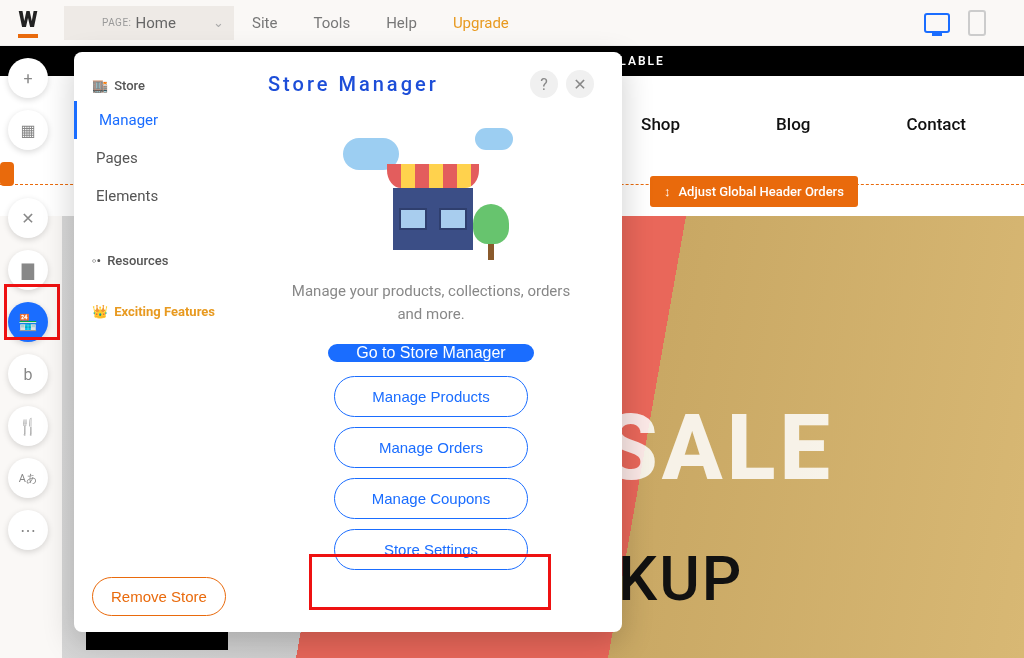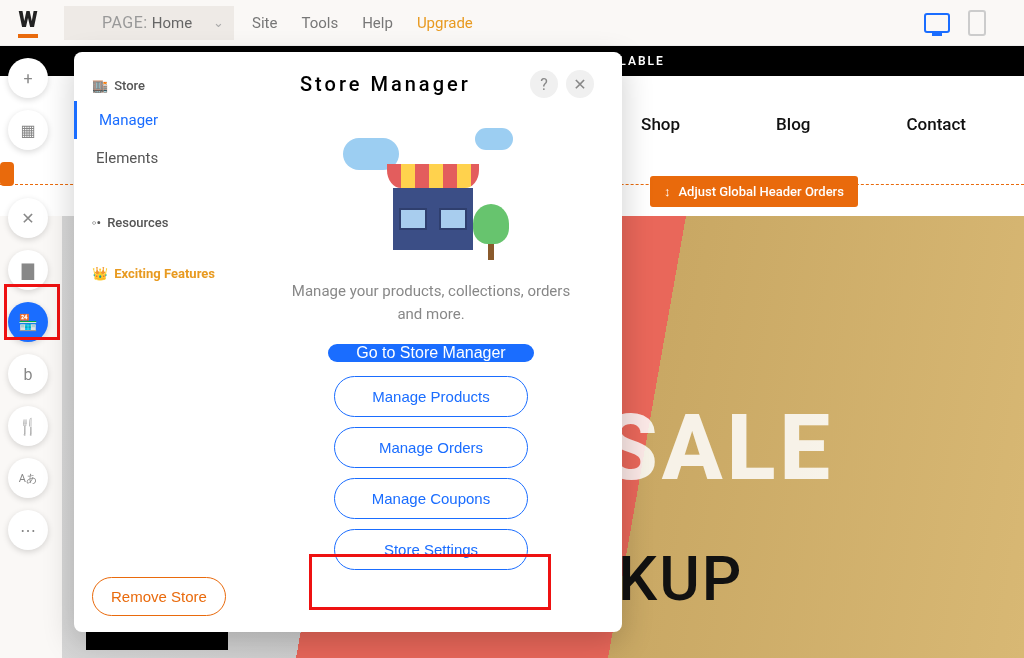--- a/index.html
+++ b/index.html
@@ -4,24 +4,24 @@
   <style>
     * { box-sizing: border-box; margin: 0; padding: 0; }
     body { font-family: -apple-system, BlinkMacSystemFont, "Segoe UI", Roboto, Arial, sans-serif; width: 1024px; height: 658px; overflow: hidden; background: #faf8f6; position: relative; }
 
     
     .topbar { height: 46px; background: #faf8f6; display: flex; align-items: center; padding: 0 10px; gap: 18px; border-bottom: 1px solid #eee; }
     .logo-w { width: 36px; height: 32px; display:flex; flex-direction:column; align-items:center; justify-content:center; gap:2px;}
     .logo-w .wshape { font-weight: 900; font-size: 22px; color:#222;}
     .logo-w .bar { width: 20px; height: 4px; background:#e96a0c;}
     .page-pill { width: 170px; height: 34px; background:#eeeae6; display:flex; align-items:center; padding:0 12px; color:#777; font-size:13px; position:relative;}
-    .page-pill .pglbl{ font-size:16px; color:#999; letter-spacing:0.5px;padding-left:26px;}
+    .page-pill .pglbl{ font-size:10px; color:#999; letter-spacing:0.5px;padding-left:26px;}
     .page-pill .pgval{ margin-left:4px; color:#666; font-size:15px;}
     .page-pill .chev{ position:absolute; right:10px; color:#aaa;}
-    .topnav { display:flex; gap:24px; color:#777;}
+    .topnav { display:flex; gap:36px; color:#777;}
     .topnav span{ font-size:15px; cursor:pointer;}
     .topnav .upgrade{ color:#e89a20;}
     .spacer { flex:1; }
     .device-icons { display:flex; gap:18px; align-items:center; padding-right:28px;}
     .dev{ width:28px;height:22px; border:2px solid #ccc; border-radius:3px; position:relative;}
     .dev.desk{ border-color:#1a6dff; width:26px; height:20px;}
     .dev.desk::after{content:""; position:absolute; bottom:-5px; left:50%; transform:translateX(-50%); width:10px; height:3px; background:#1a6dff;}
     .dev.tab{ width:18px; height:26px;}
 
     
@@ -50,21 +50,21 @@
     .msidebar { width:166px; border-right:0; padding:18px 0 0;}
     .mside-h { font-size:13px; color:#555; padding:8px 18px; display:flex; align-items:center; gap:6px; font-weight:500;}
     .mside-item { font-size:15px; color:#555; padding:10px 22px; cursor:pointer;}
     .mside-item.sel{ color:#1a6dff; border-left:3px solid #1a6dff; background:transparent;}
     .mside-excite { font-size:13px; color:#e89a20; font-weight:700; padding:10px 18px; display:flex; gap:6px; align-items:center;}
     .mside-remove { position:absolute; bottom:16px; left:18px;}
     .mside-remove button{ border:1px solid #e96a0c; color:#e96a0c; background:transparent; border-radius:22px; padding:10px 18px; font-size:15px; cursor:pointer;}
 
     .mmain { flex:1; padding:18px 28px; text-align:center; position:relative;}
     .mtitle-row{ display:flex; align-items:center; justify-content:space-between;}
-    .mtitle{ font-size:20px; color:#000000; letter-spacing:3px; font-weight:500;margin-left:32px;}
+    .mtitle{ font-size:20px; color:#1d4ed8; letter-spacing:3px; font-weight:500;}
     .micons{ display:flex; gap:8px;}
     .mround{ width:28px;height:28px;border-radius:50%;background:#f0f0f0;display:flex;align-items:center;justify-content:center;color:#888;font-size:16px;cursor:pointer;}
 
     .illus { margin:22px auto 10px; width:180px; height:150px; position:relative;}
     .cloud{position:absolute;background:#9ccef2;border-radius:20px;}
     .c1{width:56px;height:32px;left:2px;top:18px;}
     .c2{width:38px;height:22px;right:8px;top:8px;}
     .shop{position:absolute;left:46px;top:44px;}
     .awn{width:92px;height:24px;background:repeating-linear-gradient(90deg,#e35d5d 0 14px,#ffd24d 14px 28px);border-radius:0 0 14px 14px / 0 0 18px 18px;}
     .bld{width:80px;height:62px;background:#3b4e86;margin-left:6px;display:flex;align-items:center;justify-content:space-around;}
@@ -159,20 +159,21 @@
 </div>
 <div class="redbox1"></div>
 
 <div class="modal">
   <div class="msidebar">
     <div class="mside-h">
       <span>🏬</span>
       <span>Store</span>
     </div>
     <div class="mside-item sel">Manager</div>
+    <div class="mside-item">Pages</div>
     <div class="mside-item">Elements</div>
     <div style="height:30px;"></div>
     <div class="mside-h">
       <span>◦•</span>
       <span>Resources</span>
     </div>
     <div style="height:18px;"></div>
     <div class="mside-excite">
       <span>👑</span>
       <span>Exciting Features</span>

